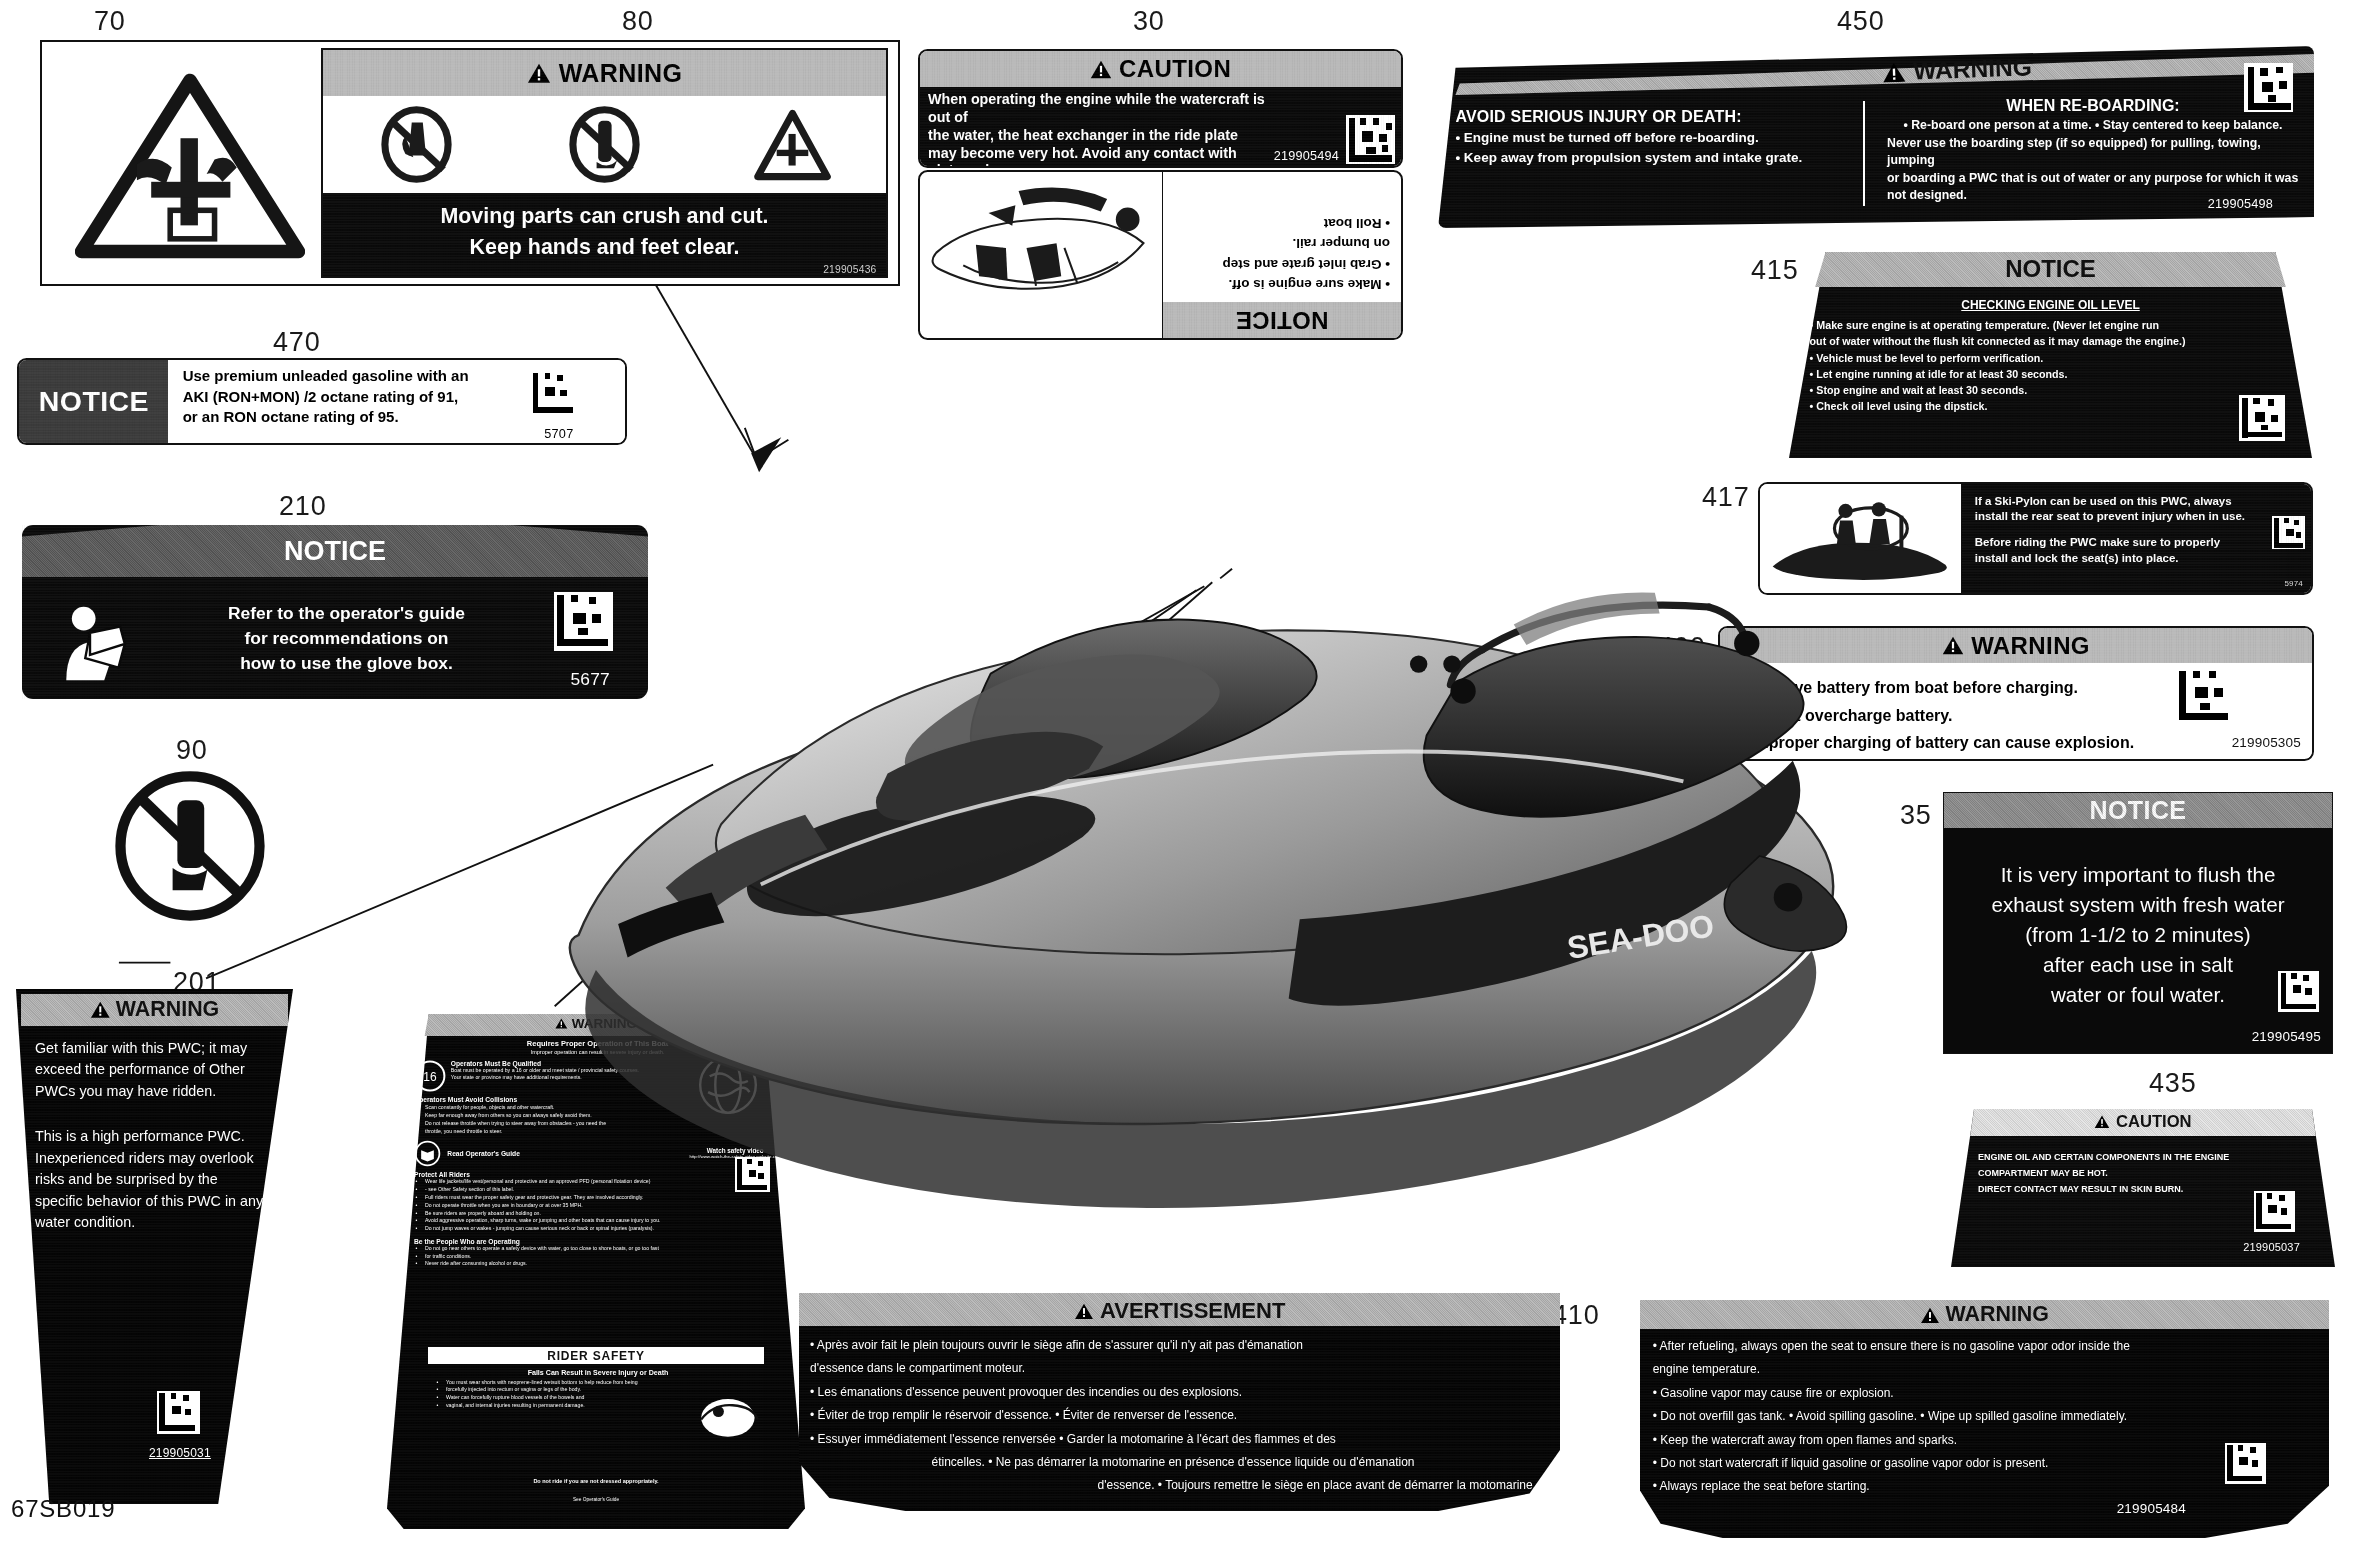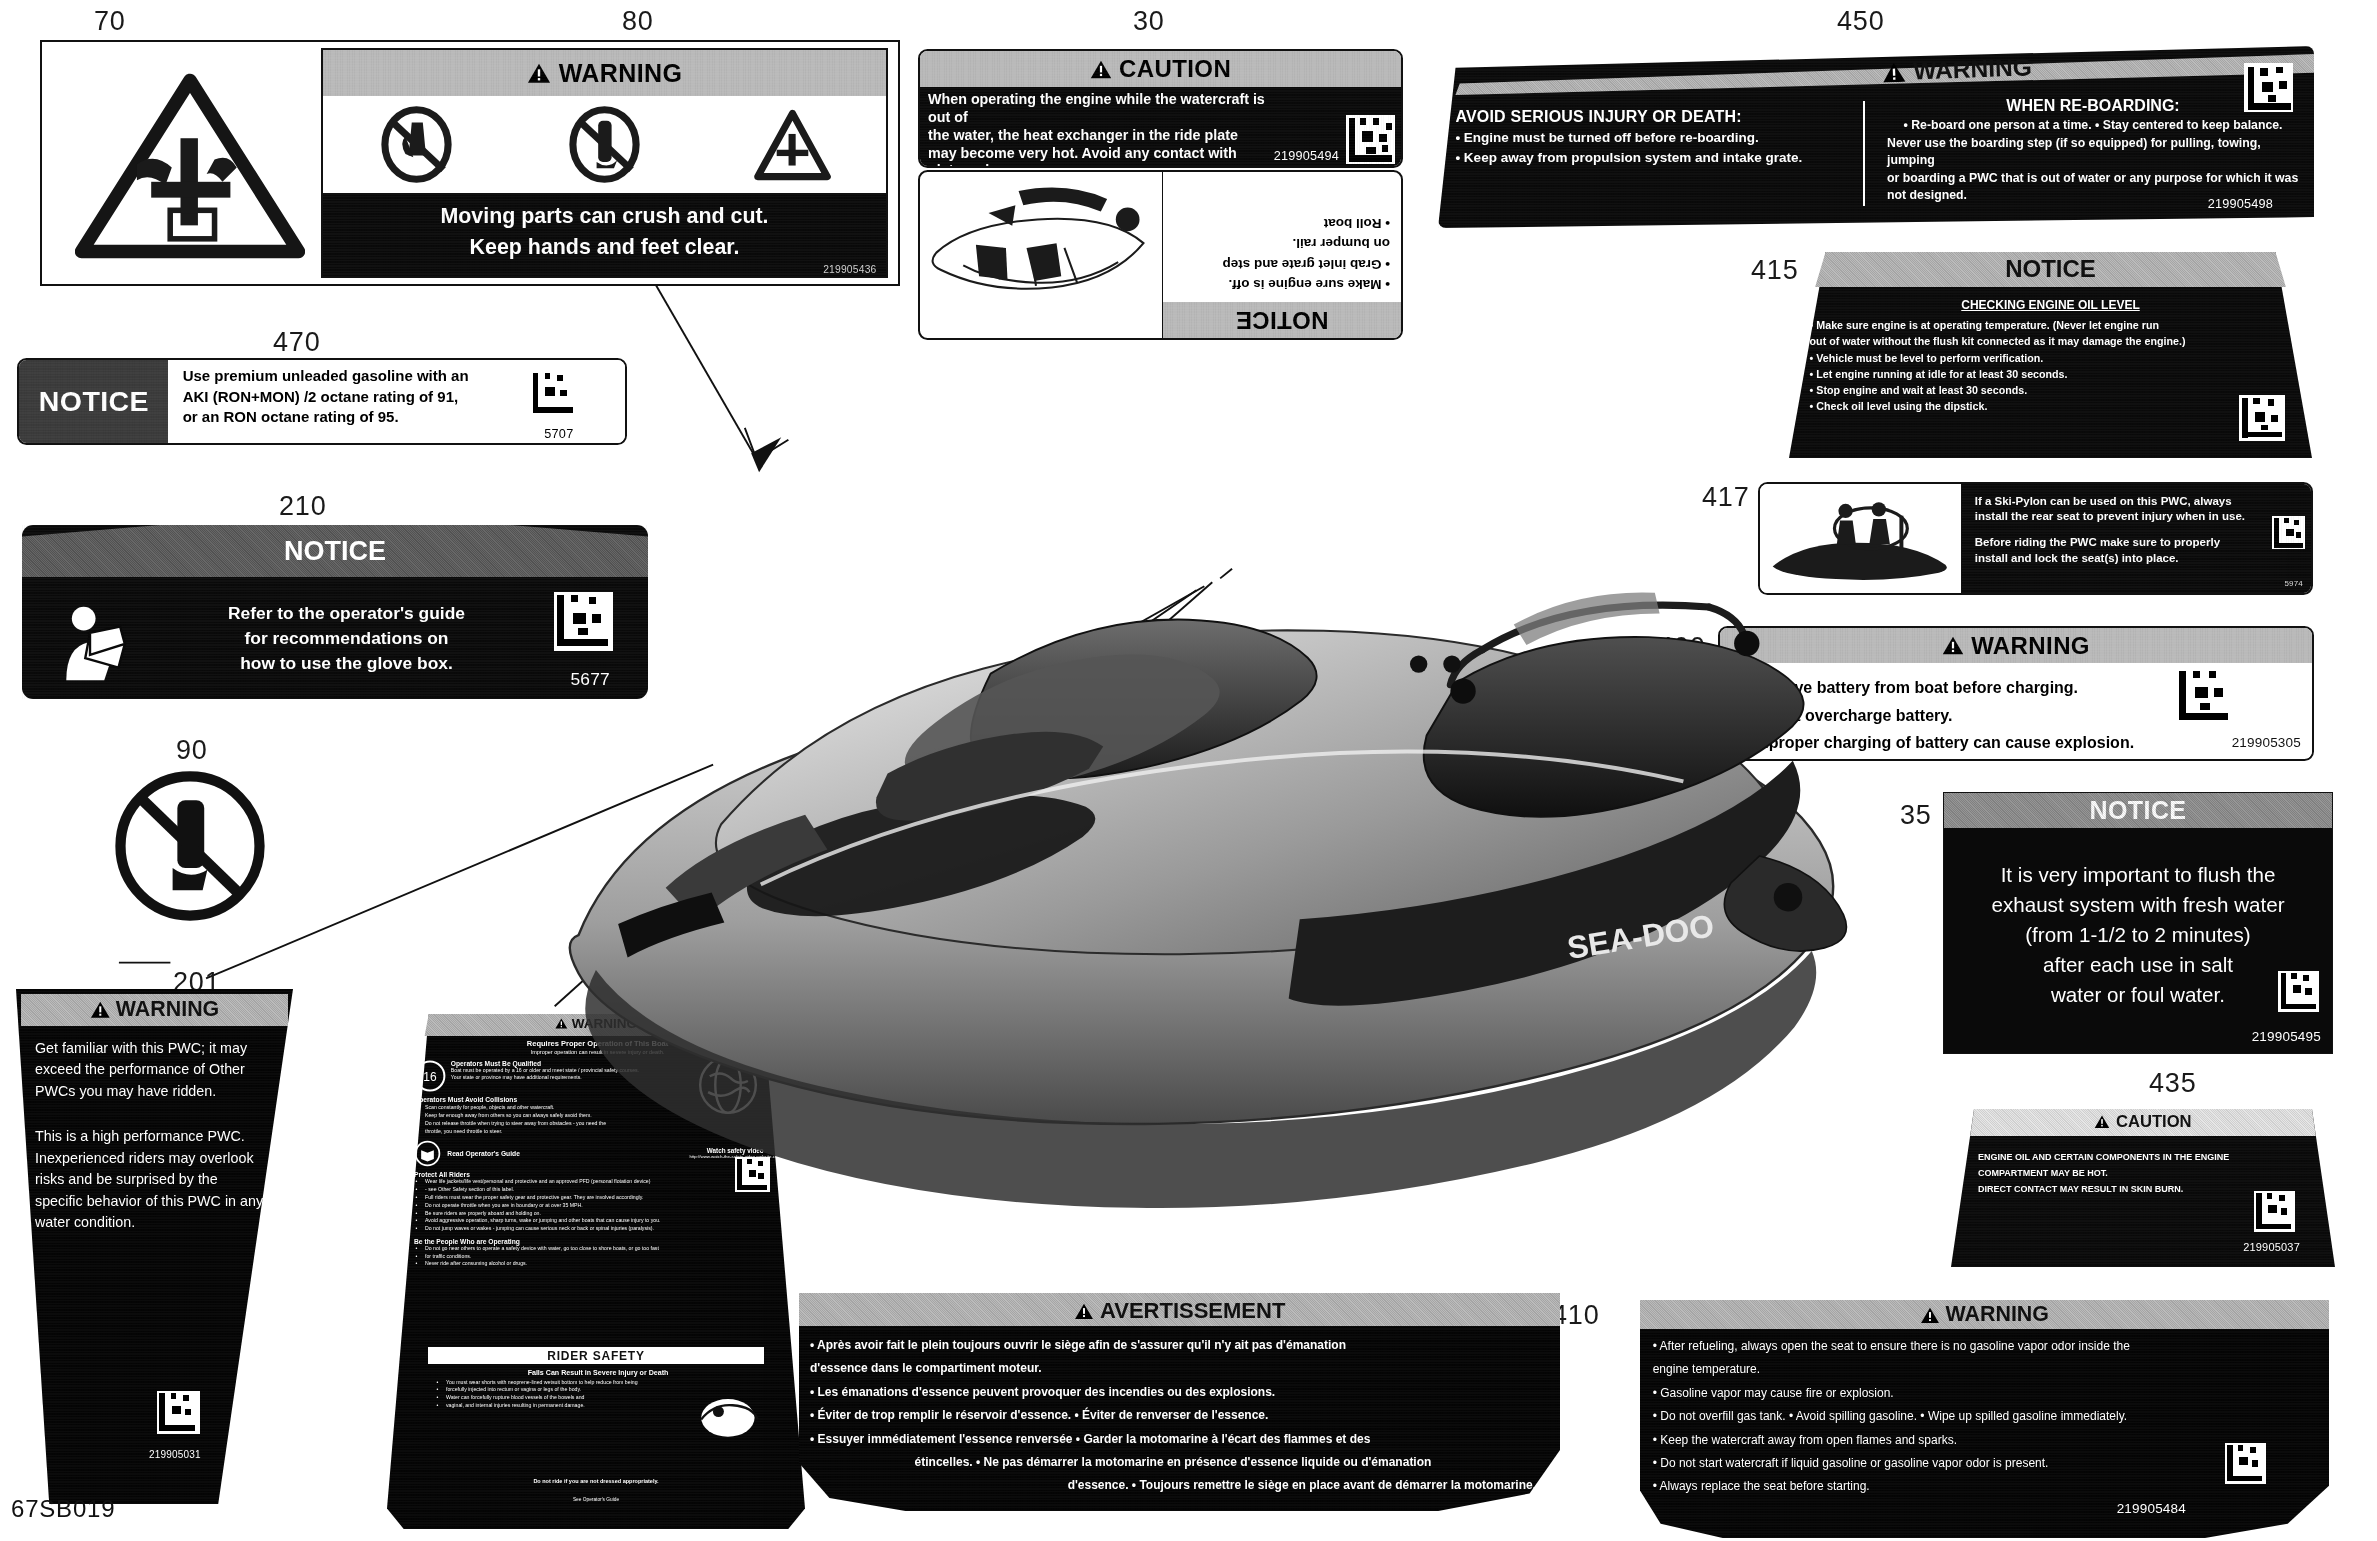--- a/index.html
+++ b/index.html
@@ -487,21 +487,21 @@
       <div style="margin-top:24px;">This is a high performance PWC. Inexperienced riders may overlook risks and be surprised by the specific behavior of this PWC in any water condition.</div>
     </div>
     <div class="dm inv" style="position:absolute; left:141px; bottom:70px; width:43px; height:43px;">
       <i style="left:2.4px; top:2.4px; width:5.5px; height:36px"></i>
       <i style="left:2.4px; top:34px; width:36px; height:5.5px"></i>
       <i style="left:13.5px; top:2.4px; width:5.5px; height:5.5px"></i>
       <i style="left:26px; top:4px; width:5.5px; height:5.5px"></i>
       <i style="left:15px; top:15px; width:8.7px; height:8px"></i>
       <i style="left:28px; top:18px; width:6.3px; height:6.3px"></i>
     </div>
-    <div class="pnum" style="position:absolute; left:133px; bottom:44px; color:#fff; font-size:10px;">219905031</div>
+    <div class="pnum" style="position:absolute; left:133px; bottom:44px; color:#fff; font-size:12px;text-decoration:underline;">219905031</div>
   </div>
 
   <div class="abs" style="left:387px; top:1014px; width:418px; height:515px;">
     <div style="position:absolute; inset:0; clip-path:polygon(10% 0%, 90% 0%, 100% 96%, 96% 100%, 4% 100%, 0% 96%); background:#050505; border-radius:12.7px;" class="noise"></div>
     <div style="position:absolute; left:0; right:0; top:0; height:22px; clip-path:polygon(10% 0%, 90% 0%, 91% 100%, 9% 100%); background:#b5b5b5;" class="grain"></div>
     <div style="position:absolute; left:0; right:0; top:1.6px; text-align:center; font-size:13.5px; font-weight:bold; color:#111; display:flex; align-items:center; justify-content:center;">
       <svg width="12.7" height="11" viewBox="0 0 30 26" style="margin-right:4px">
         <polygon points="15,1 29,25 1,25" fill="#000"></polygon>
           <rect x="13.5" y="8" width="3" height="9" fill="#fff"></rect>
           <rect x="13.5" y="19" width="3" height="3" fill="#fff"></rect>
@@ -608,21 +608,21 @@
     <div style="position:absolute; inset:0; clip-path:polygon(0% 0%, 100% 0%, 100% 72%, 96% 92%, 84% 100%, 14% 100%, 4% 94%, 0% 78%); background:#050505;" class="noise"></div>
     <div style="position:absolute; left:0; right:0; top:0; height:33px; background:#b5b5b5;" class="grain"></div>
     <div style="position:absolute; left:0; right:0; top:4.8px; text-align:center; font-size:22px; font-weight:bold; color:#111; display:flex; align-items:center; justify-content:center;">
       <svg width="20" height="16.6" viewBox="0 0 30 26" style="margin-right:6.3px">
         <polygon points="15,1 29,25 1,25" fill="#000"></polygon>
           <rect x="13.5" y="8" width="3" height="9" fill="#fff"></rect>
           <rect x="13.5" y="19" width="3" height="3" fill="#fff"></rect>
       </svg>
       <span>AVERTISSEMENT</span>
     </div>
-    <div style="position:absolute; left:11px; right:24px; top:41px; color:#fff; font-size:12px; line-height:1.95; font-weight:700;">
+    <div style="position:absolute; left:11px; right:24px; top:41px; color:#fff; font-size:12px; line-height:1.95; font-weight:400;">
       <div>• Après avoir fait le plein toujours ouvrir le siège afin de s'assurer qu'il n'y ait pas d'émanation</div>
       <div>  d'essence dans le compartiment moteur.</div>
       <div>• Les émanations d'essence peuvent provoquer des incendies ou des explosions.</div>
       <div>• Éviter de trop remplir le réservoir d'essence. • Éviter de renverser de l'essence.</div>
       <div>• Essuyer immédiatement l'essence renversée • Garder la motomarine à l'écart des flammes et des</div>
       <div style="text-align:center">   étincelles. • Ne pas démarrer la motomarine en présence d'essence liquide ou d'émanation</div>
       <div style="text-align:right">   d'essence. • Toujours remettre le siège en place avant de démarrer la motomarine.</div>
     </div>
   </div>
 

